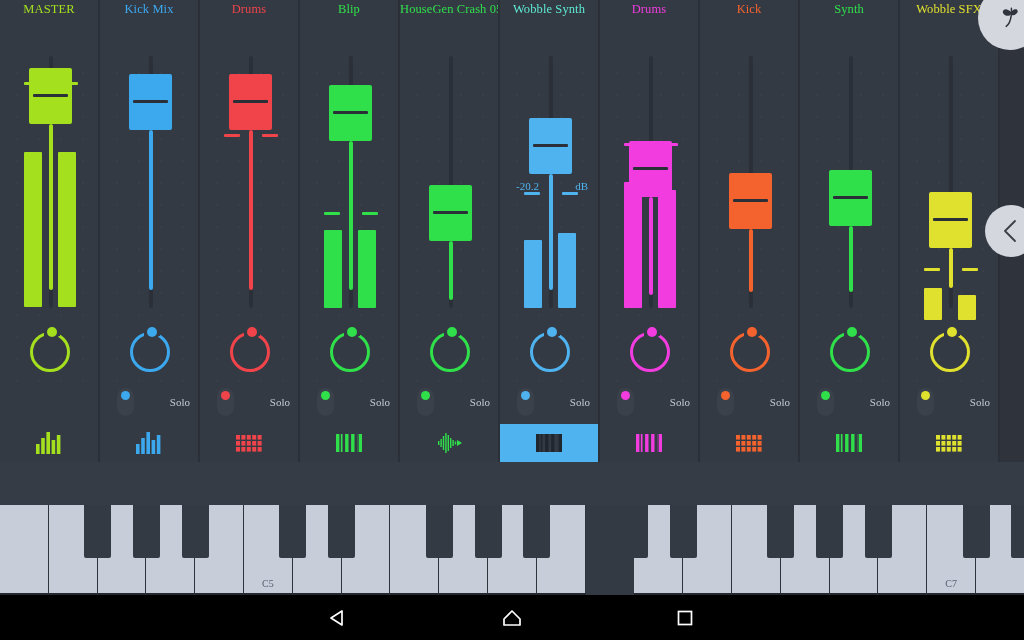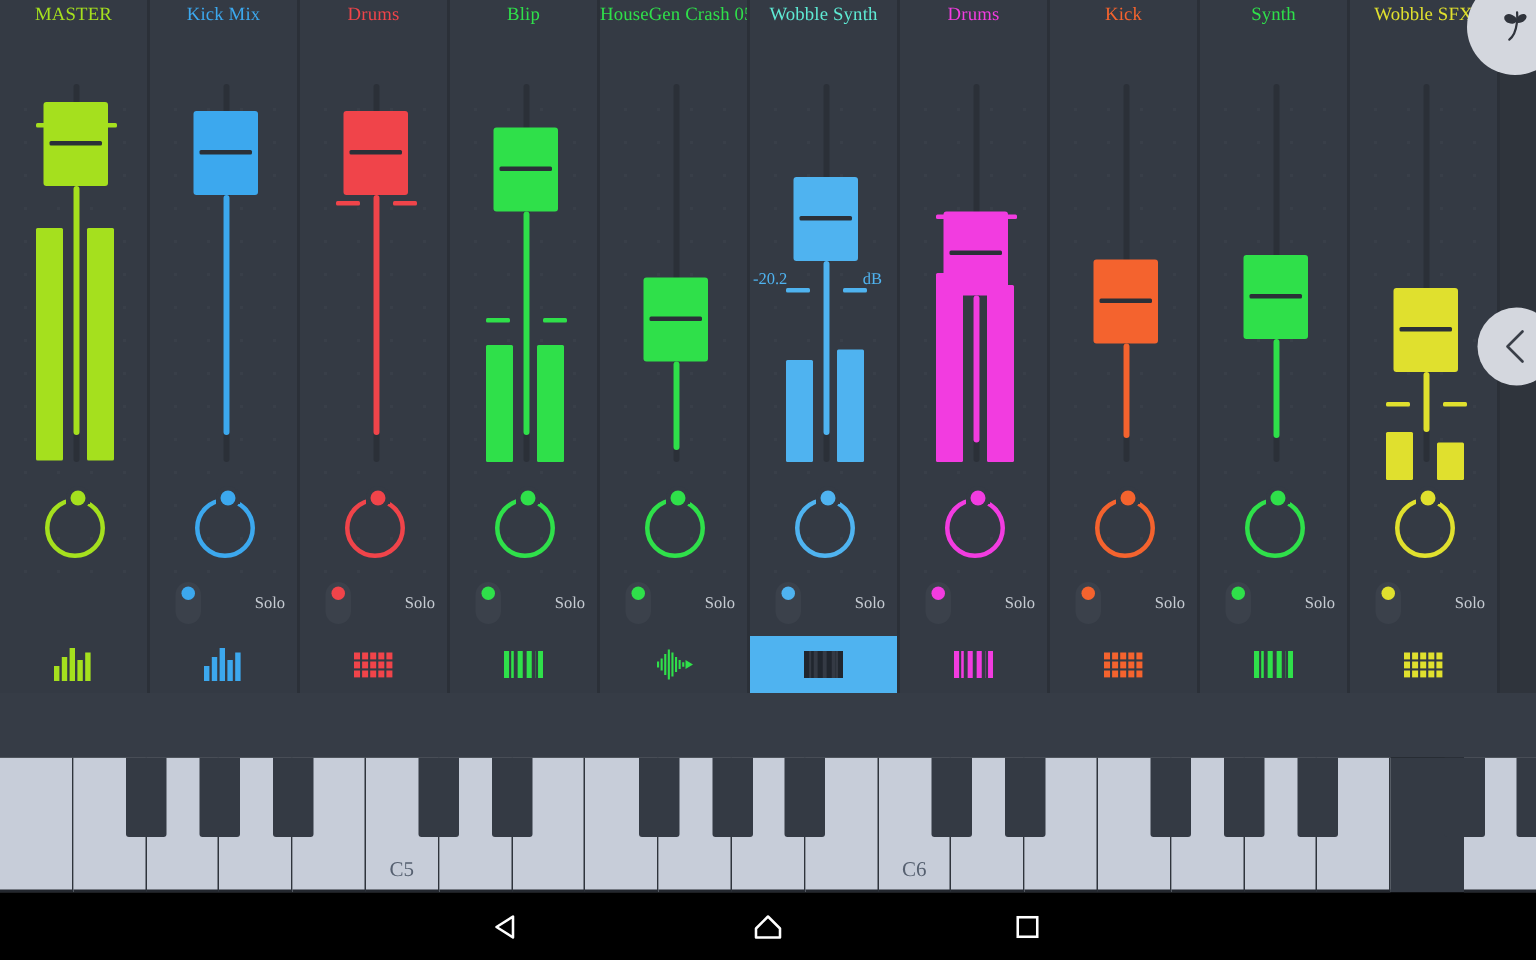--- a/index.html
+++ b/index.html
@@ -57,21 +57,21 @@
   
   .stem { position:absolute; left:49px; width:4px; border-radius:2px; }
 
   
   .meter { position:absolute; width:18px; border-radius:1px; }
   .meter.l { left:24px; }
   .meter.r { left:58px; }
 
   
   .dbwrap { position:absolute; left:0; width:100%; height:12px; }
-  .dbval { position:absolute; left:2px; font-size:11px; }
+  .dbval { position:absolute; left:16px; font-size:11px; }
   .dbunit { position:absolute; right:10px; font-size:11px; }
 
   
   .knob {
     position:absolute; left:30px; width:40px; height:40px;
     border:3px solid currentColor; border-radius:50%;
   }
   .knob .nub {
     position:absolute; left:14px; top:-8px; width:10px; height:10px;
     border-radius:50%; background:currentColor;
@@ -111,21 +111,21 @@
   #piano {
     position:absolute; left:0; top:505px; width:1024px; height:90px;
     background:#343a44; overflow:hidden;
   }
   .wkey {
     position:absolute; top:0; height:90px; background:#c7cdd9;
     border-right:1px solid #2f343c; border-bottom:2px solid #23272e;
   }
   .wkey .klabel {
     position:absolute; bottom:4px; width:100%; text-align:center;
-    font-size:14px; color:#566070;
+    font-size:10px; color:#566070;
   }
   .bkey {
     position:absolute; top:0; height:53px; background:#343a44;
     border-radius:0 0 2px 2px; z-index:3;
   }
 
   
   #navbar {
     position:absolute; left:0; top:595px; width:1024px; height:45px; background:#000;
   }
@@ -479,29 +479,29 @@
       <div class="wkey" style="left:195.2px;width:48.8px"></div>
       <div class="wkey" style="left:244px;width:48.8px">
         <div class="klabel">C5</div>
       </div>
       <div class="wkey" style="left:292.79999999999995px;width:48.8px"></div>
       <div class="wkey" style="left:341.59999999999997px;width:48.8px"></div>
       <div class="wkey" style="left:390.4px;width:48.8px"></div>
       <div class="wkey" style="left:439.2px;width:48.8px"></div>
       <div class="wkey" style="left:488px;width:48.8px"></div>
       <div class="wkey" style="left:536.8px;width:48.8px"></div>
-      <div class="wkey" style="left:585.5999999999999px;width:48.8px">
-        <div class="klabel">C6</div>
-      </div>
       <div class="wkey" style="left:634.4px;width:48.8px"></div>
       <div class="wkey" style="left:683.1999999999999px;width:48.8px"></div>
       <div class="wkey" style="left:732px;width:48.8px"></div>
       <div class="wkey" style="left:780.8px;width:48.8px"></div>
       <div class="wkey" style="left:829.5999999999999px;width:48.8px"></div>
       <div class="wkey" style="left:878.4px;width:48.8px"></div>
+      <div class="wkey" style="left:927.1999999999999px;width:48.8px">
+        <div class="klabel">C7</div>
+      </div>
       <div class="wkey" style="left:976px;width:48.8px"></div>
       <div class="bkey" style="left:84.1px;width:27px"></div>
       <div class="bkey" style="left:132.89999999999998px;width:27px"></div>
       <div class="bkey" style="left:181.7px;width:27px"></div>
       <div class="bkey" style="left:279.29999999999995px;width:27px"></div>
       <div class="bkey" style="left:328.09999999999997px;width:27px"></div>
       <div class="bkey" style="left:425.7px;width:27px"></div>
       <div class="bkey" style="left:474.5px;width:27px"></div>
       <div class="bkey" style="left:523.3px;width:27px"></div>
       <div class="bkey" style="left:620.9px;width:27px"></div>

